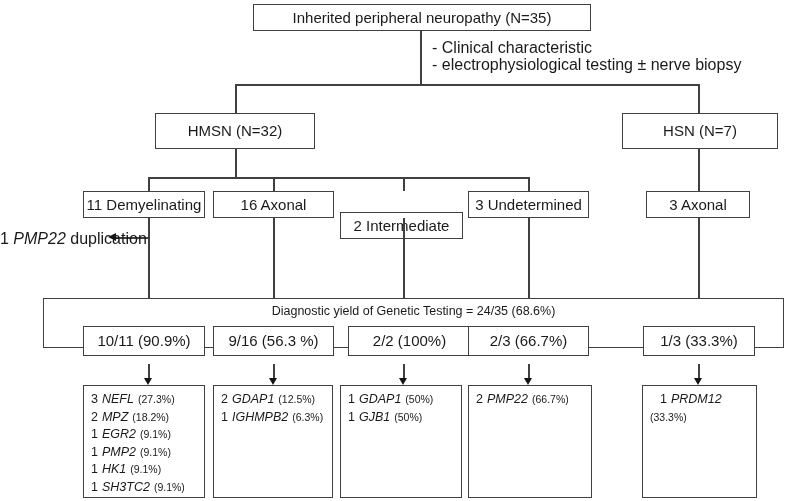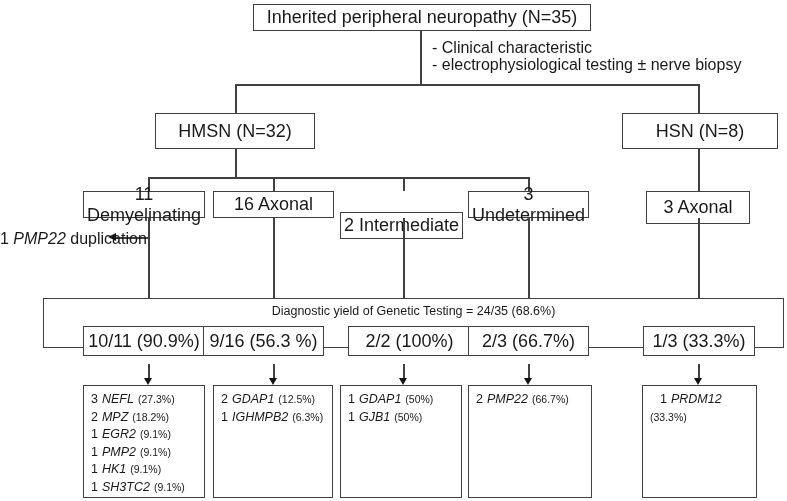--- a/index.html
+++ b/index.html
@@ -3,21 +3,21 @@
 <meta charset="utf-8">
 <style>
   html,body{margin:0;padding:0;background:#fff;}
   #figure{
     position:relative;width:787px;height:501px;background:#fff;overflow:hidden;
     font-family:"Liberation Sans",sans-serif;color:#1a1a1a;
   }
   .box{
     position:absolute;background:#fff;border:1.5px solid #404040;box-sizing:border-box;
     display:flex;align-items:center;justify-content:center;
-    font-size:18px;line-height:1.15;text-align:center;
+    font-size:15px;line-height:1.15;text-align:center;
   }
   .vline{position:absolute;width:1.5px;background:#404040;}
   .hline{position:absolute;height:1.5px;background:#404040;}
   .arrow-down{position:absolute;width:0;height:0;
     border-left:4.5px solid transparent;border-right:4.5px solid transparent;
     border-top:7.5px solid #141414;}
   .arrow-left{position:absolute;width:0;height:0;
     border-top:4.5px solid transparent;border-bottom:4.5px solid transparent;
     border-right:8px solid #141414;}
   .note{position:absolute;font-size:16px;line-height:17px;white-space:nowrap;}
@@ -56,21 +56,21 @@
 
   <div class="note" style="left:432px;top:39px;">
     <div>- Clinical characteristic</div>
     <div>- electrophysiological testing ± nerve biopsy</div>
   </div>
 
   <div class="box" style="left:155px;top:113px;width:160px;height:36px;">
     <span>HMSN (N=32)</span>
   </div>
   <div class="box" style="left:622px;top:113px;width:156px;height:36px;">
-    <span>HSN (N=8)</span>
+    <span>HSN (N=7)</span>
   </div>
 
   <div class="vline" style="left:235px;top:149px;height:28px;"></div>
   <div class="hline" style="left:148px;top:177px;width:381px;"></div>
   <div class="vline" style="left:148px;top:177px;height:14px;"></div>
   <div class="vline" style="left:273px;top:177px;height:14px;"></div>
   <div class="vline" style="left:403px;top:177px;height:14px;"></div>
   <div class="vline" style="left:528px;top:177px;height:14px;"></div>
   <div class="vline" style="left:698px;top:149px;height:42px;"></div>
 
@@ -79,21 +79,21 @@
   </div>
   <div class="box" style="left:213px;top:191px;width:121px;height:27px;">
     <span>16 Axonal</span>
   </div>
   <div class="box" style="left:340px;top:191px;width:123px;height:27px;margin-top:21px;">
     <span>2 Intermediate</span>
   </div>
   <div class="box" style="left:468px;top:191px;width:121px;height:27px;">
     <span>3 Undetermined</span>
   </div>
-  <div class="box" style="left:646px;top:191px;width:104px;height:33px;">
+  <div class="box" style="left:646px;top:191px;width:104px;height:27px;">
     <span>3 Axonal</span>
   </div>
 
   <div class="vline" style="left:148px;top:218px;height:80px;"></div>
   <div class="vline" style="left:273px;top:218px;height:80px;"></div>
   <div class="vline" style="left:403px;top:218px;height:80px;"></div>
   <div class="vline" style="left:528px;top:218px;height:80px;"></div>
   <div class="vline" style="left:698px;top:218px;height:80px;"></div>
 
   <div class="hline" style="left:116px;top:237px;width:33px;"></div>
@@ -107,21 +107,21 @@
     <span>34 Patients underwent exome sequencing.</span>
   </div>
 
   <div class="bigbox" style="left:43px;top:298px;width:741px;height:50px;">
     <div class="yield-title">Diagnostic yield of Genetic Testing = 24/35 (68.6%)</div>
   </div>
 
   <div class="box" style="left:83px;top:326px;width:122px;height:30px;">
     <span>10/11 (90.9%)</span>
   </div>
-  <div class="box" style="left:203px;top:326px;width:121px;height:30px;">
+  <div class="box" style="left:213px;top:326px;width:121px;height:30px;">
     <span>9/16 (56.3 %)</span>
   </div>
   <div class="box" style="left:340px;top:326px;width:123px;height:30px;margin-left:8px;">
     <span>2/2 (100%)</span>
   </div>
   <div class="box" style="left:468px;top:326px;width:121px;height:30px;">
     <span>2/3 (66.7%)</span>
   </div>
   <div class="box" style="left:643px;top:326px;width:112px;height:30px;">
     <span>1/3 (33.3%)</span>

